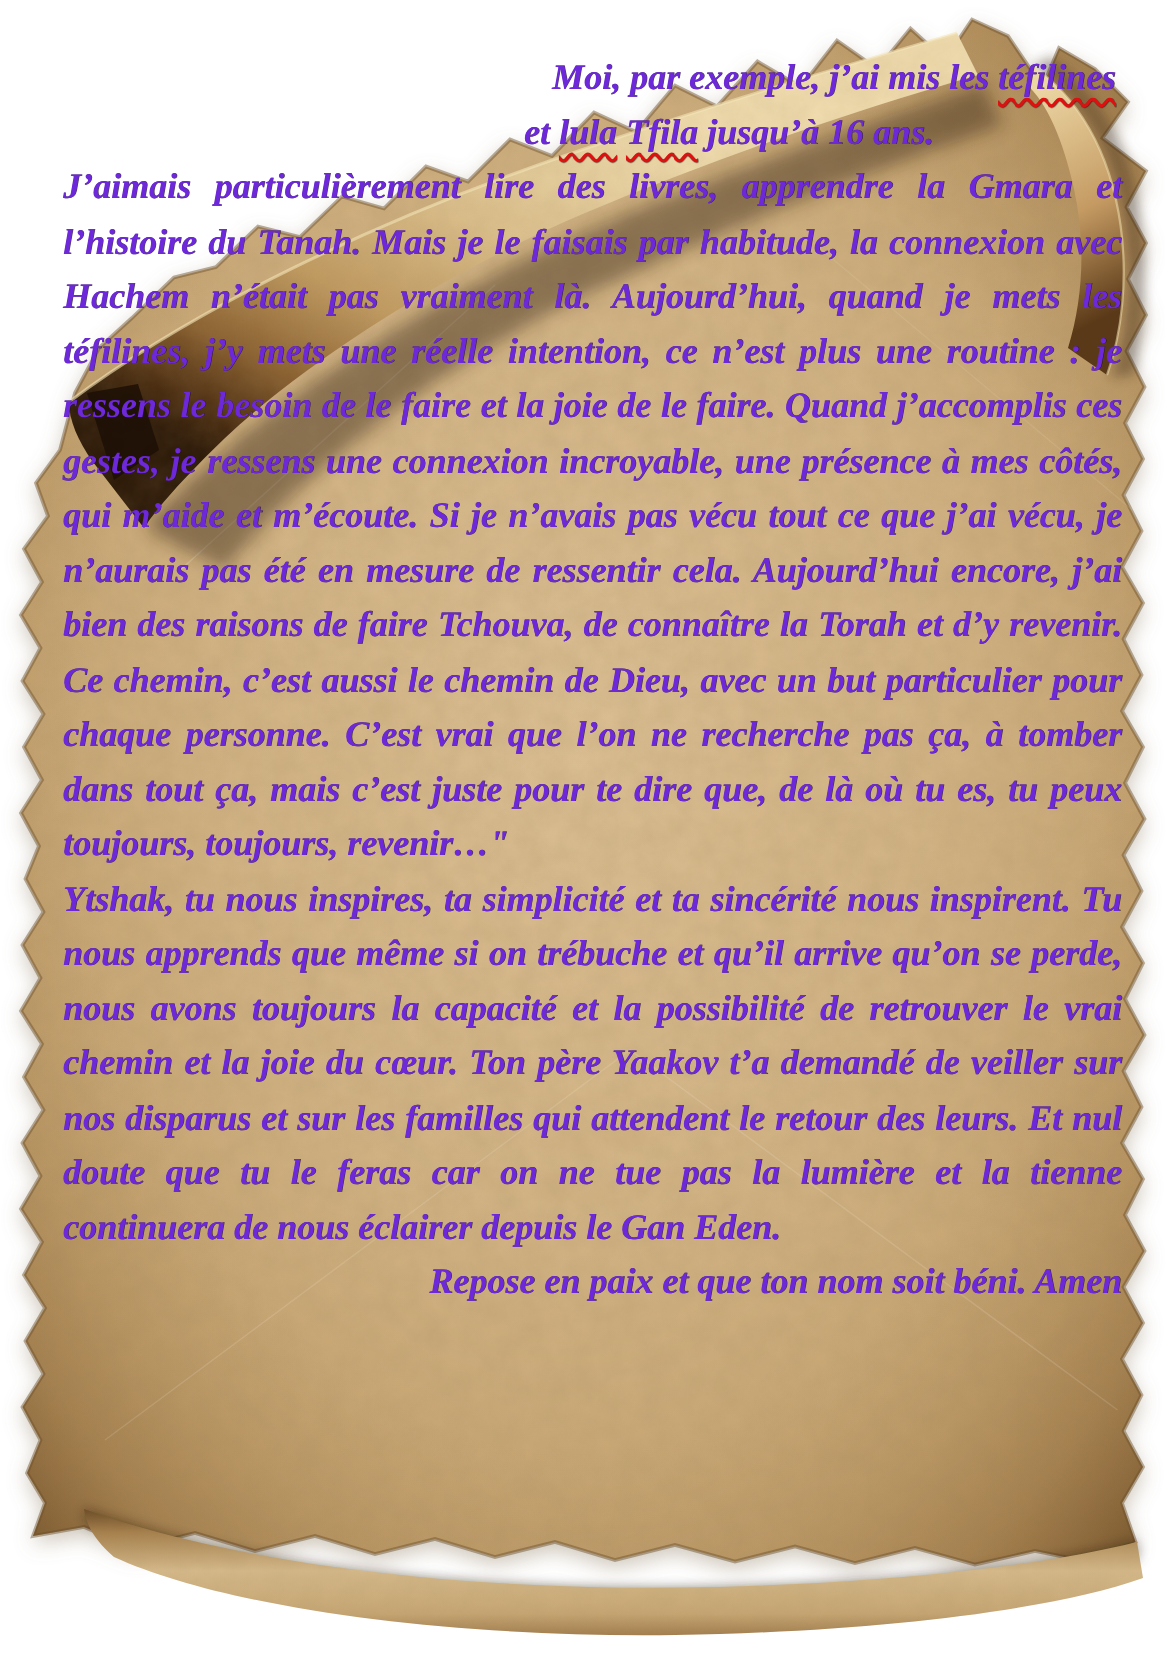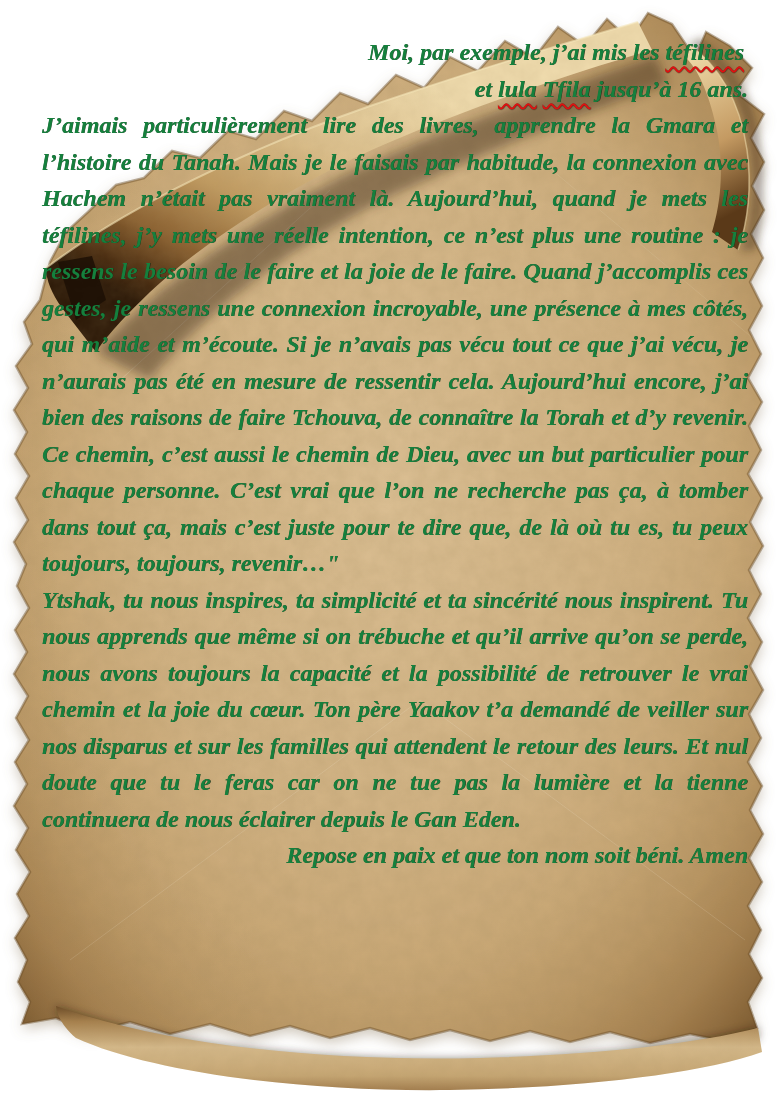--- a/index.html
+++ b/index.html
@@ -10,32 +10,32 @@
     background: #ffffff;
     overflow: hidden;
   }
   .stage svg { position: absolute; left: 0; top: 0; }
 
   .text-layer {
     position: absolute;
     left: 42px;
     top: 34px;
     width: 706px;
-    color: #15803d;
+    color: #6d28d9;
     font-family: "Liberation Serif", "DejaVu Serif", serif;
     font-weight: 700;
     font-style: italic;
     font-size: 24px;
     line-height: 36.5px;
     text-shadow: 0.3px 0.3px 0 rgba(23,16,8,0.8);
   }
   .text-layer p { margin: 0; }
 
   .opening .l1 { display: block; text-align: right; padding-right: 4px; }
-  .opening .l2 { display: block; text-align: right; padding-left: 182px; }
+  .opening .l2 { display: block; text-align: center; padding-left: 182px; }
 
   .body { margin-top: 32px; text-align: justify; }
   .closing { margin-top: 26px; text-align: right; }
 
   .misspelled {
     text-decoration-line: underline;
     text-decoration-style: wavy;
     text-decoration-color: #e01010;
     text-decoration-thickness: 1.6px;
     text-underline-offset: 6px;

